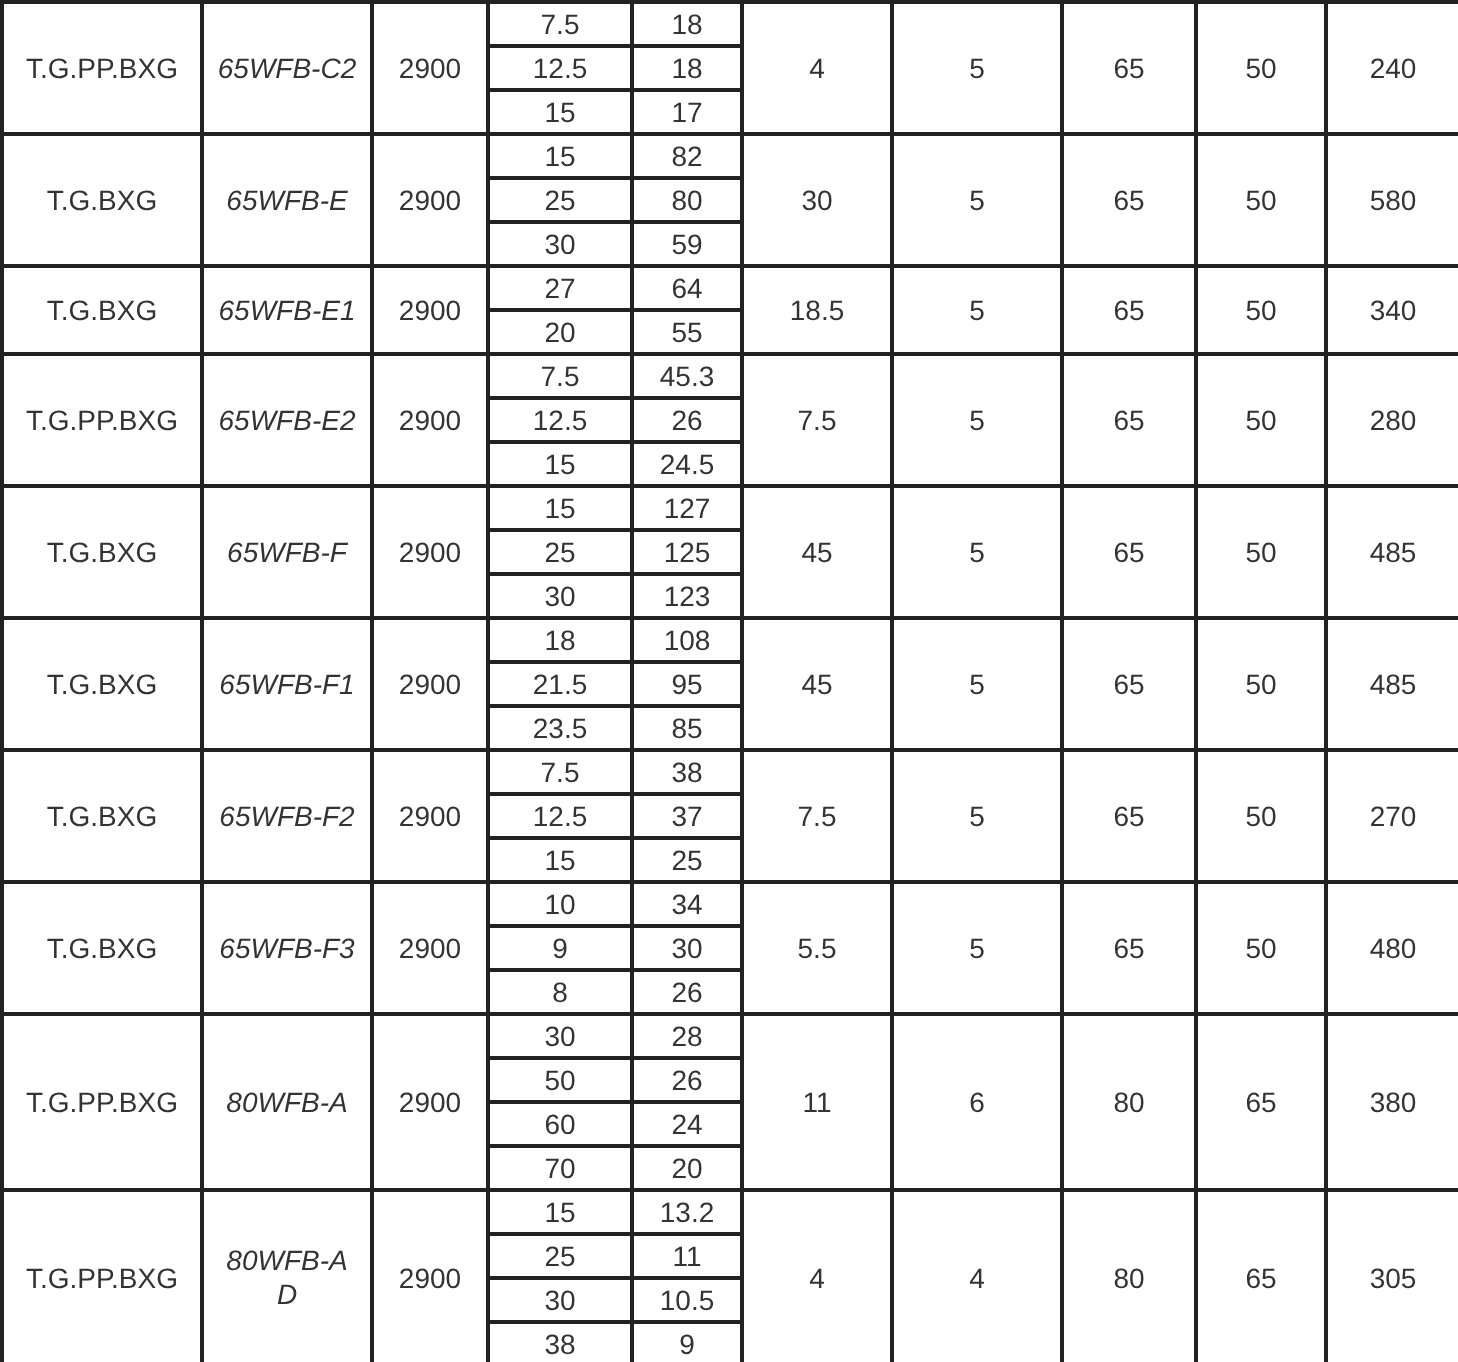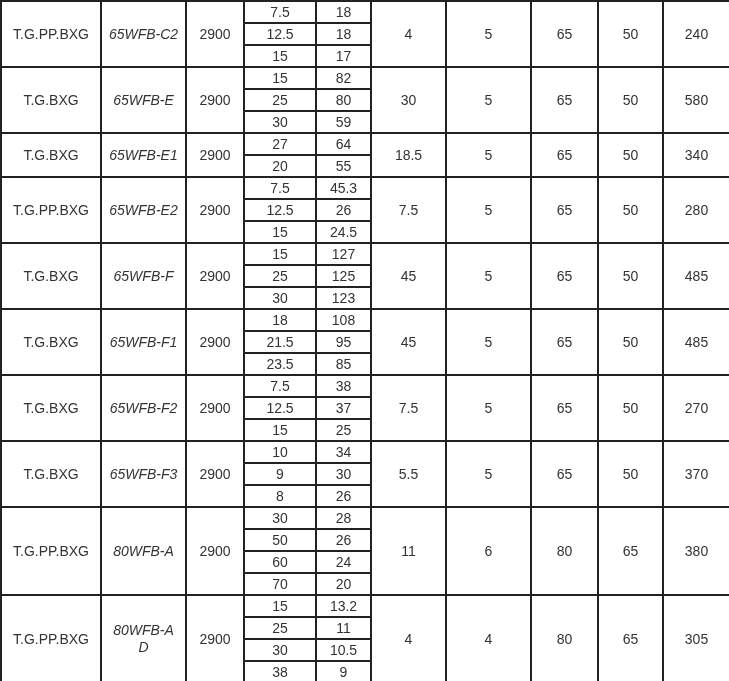--- a/index.html
+++ b/index.html
@@ -186,21 +186,21 @@
       <tr>
         <td class="cell cell-material" rowspan="3">T.G.BXG</td>
         <td class="cell cell-model" rowspan="3">65WFB-F3</td>
         <td class="cell cell-speed" rowspan="3">2900</td>
         <td class="cell cell-flow">10</td>
         <td class="cell cell-head">34</td>
         <td class="cell cell-power" rowspan="3">5.5</td>
         <td class="cell cell-suction" rowspan="3">5</td>
         <td class="cell cell-inlet" rowspan="3">65</td>
         <td class="cell cell-outlet" rowspan="3">50</td>
-        <td class="cell cell-weight" rowspan="3">370</td>
+        <td class="cell cell-weight" rowspan="3">480</td>
       </tr>
       <tr>
         <td class="cell cell-flow">9</td>
         <td class="cell cell-head">30</td>
       </tr>
       <tr>
         <td class="cell cell-flow">8</td>
         <td class="cell cell-head">26</td>
       </tr>
       <tr>

